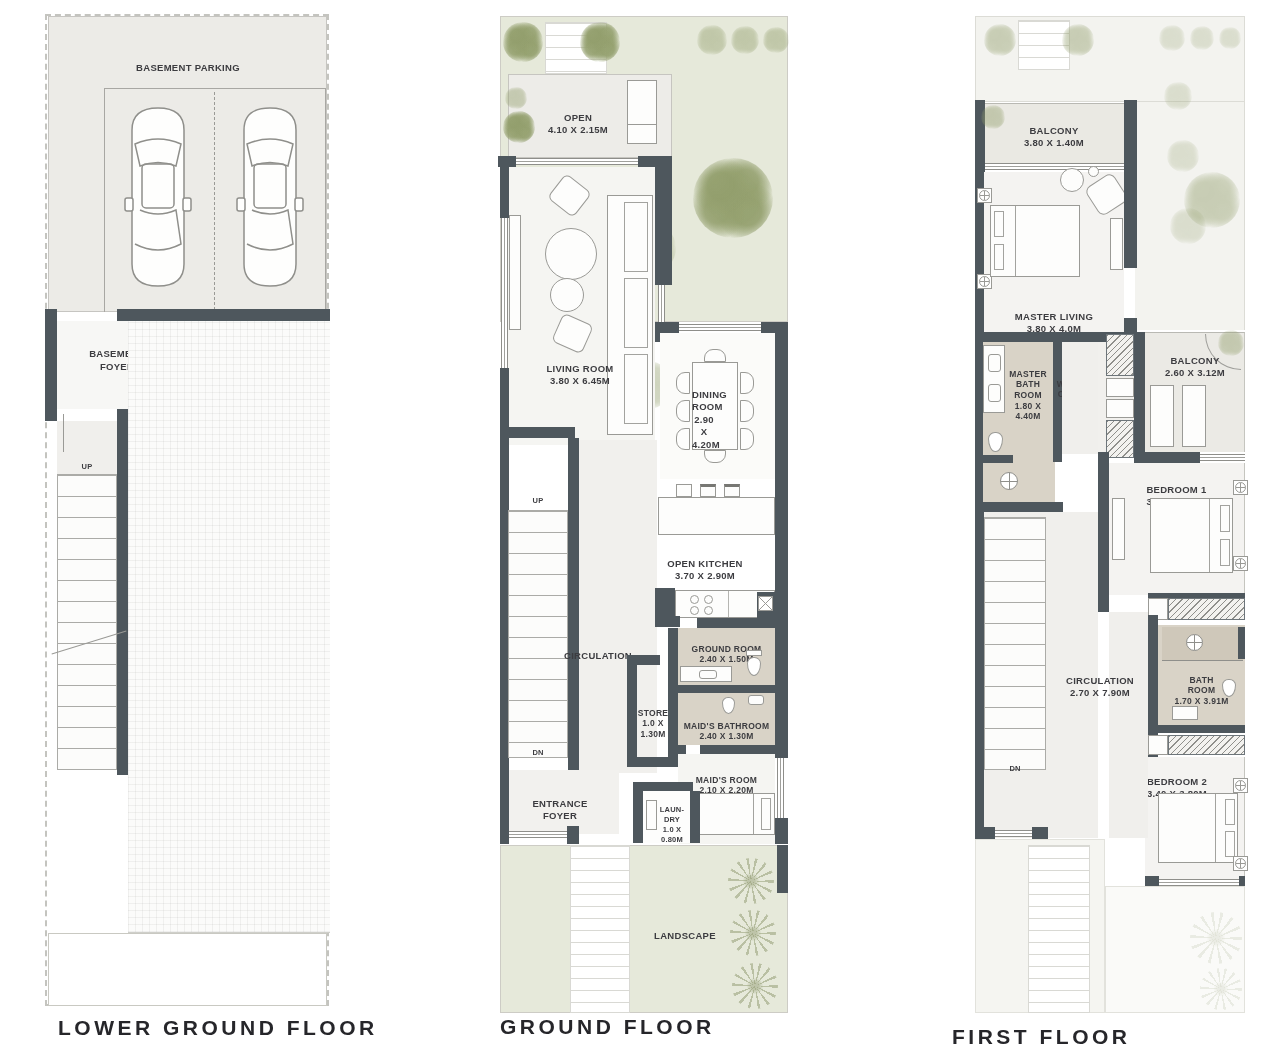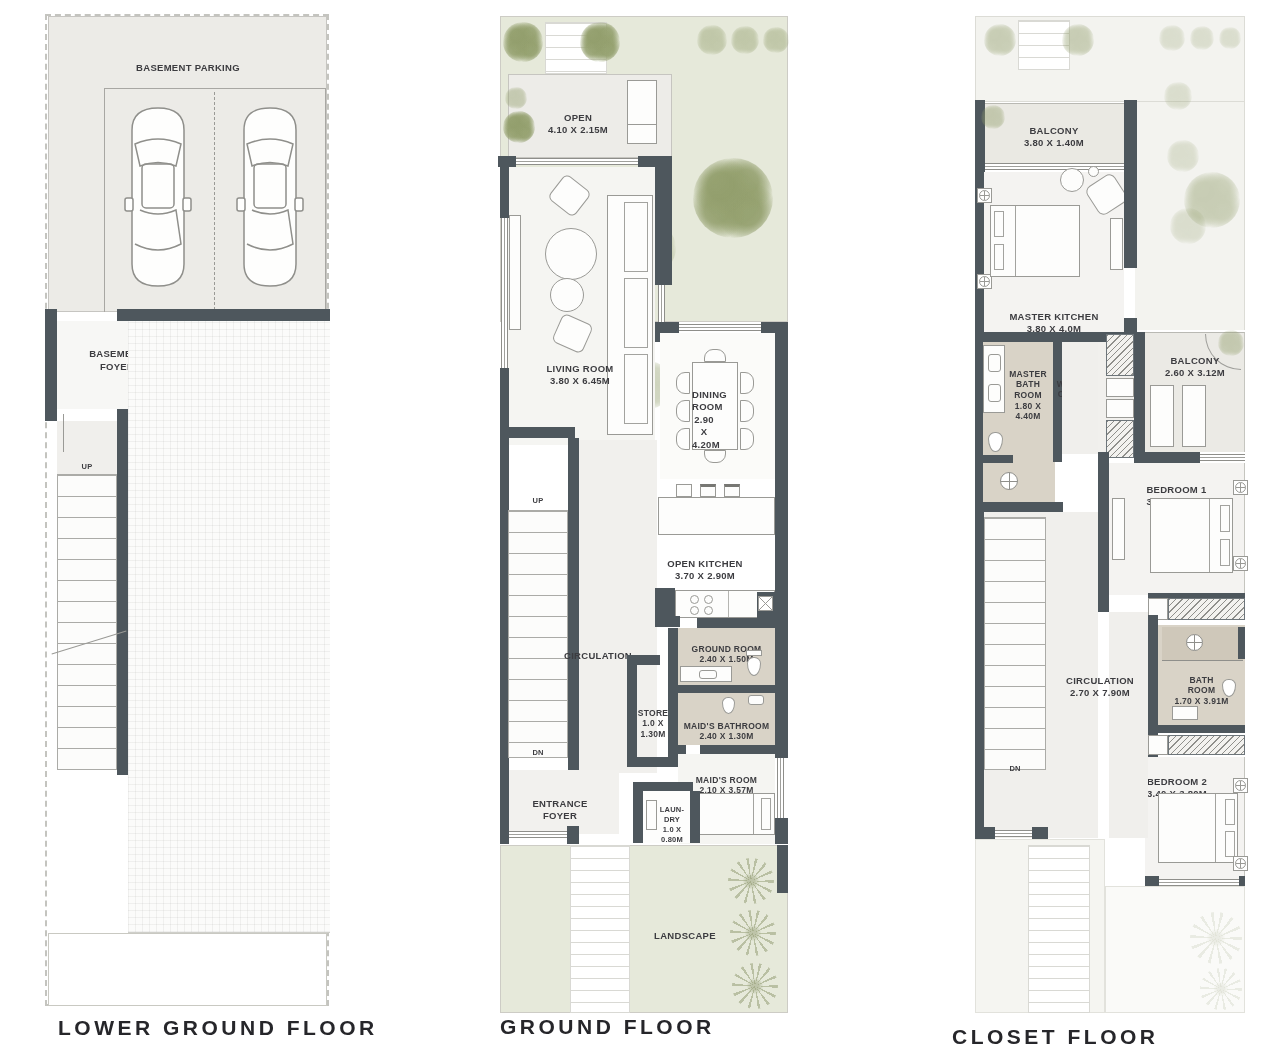--- a/index.html
+++ b/index.html
@@ -224,21 +224,21 @@
     <div class="area" style="left:678px;top:693px;width:97px;height:52px;background:#d9d3c7"></div>
     <div class="toilet" style="left:722px;top:697px;width:13px;height:17px"></div>
     <div class="furn" style="left:748px;top:695px;width:16px;height:10px;border-radius:3px"></div>
     <div class="lbl sm" style="left:678px;top:710px;width:97px">
       <span>MAID'S BATHROOM</span><span>2.40 X 1.30M</span></div>
     <div class="wall" style="left:678px;top:745px;width:8px;height:9px"></div>
     <div class="wall" style="left:700px;top:745px;width:75px;height:9px"></div>
 
     <div class="area" style="left:678px;top:754px;width:97px;height:90px;background:#f5f5f2"></div>
     <div class="lbl sm" style="left:678px;top:764px;width:97px">
-      <span>MAID'S ROOM</span><span>2.10 X 3.57M</span></div>
+      <span>MAID'S ROOM</span><span>2.10 X 2.20M</span></div>
     <div class="furn" style="left:698px;top:793px;width:77px;height:42px">
       <div class="cushion" style="left:62px;top:4px;width:10px;height:32px"></div>
       <div class="area" style="left:54px;top:0;width:0;height:40px;border-left:1px solid #a3a39f"></div>
     </div>
     <div class="wall" style="left:775px;top:618px;width:13px;height:140px"></div>
     <div class="winV" style="left:777px;top:758px;width:7px;height:60px"></div>
     <div class="wall" style="left:775px;top:818px;width:13px;height:26px"></div>
 
     <div class="wall" style="left:633px;top:782px;width:60px;height:9px"></div>
     <div class="wall" style="left:633px;top:791px;width:10px;height:52px"></div>
@@ -301,21 +301,21 @@
     <div class="furn" style="left:990px;top:205px;width:90px;height:72px">
       <div class="cushion" style="left:3px;top:5px;width:10px;height:26px"></div>
       <div class="cushion" style="left:3px;top:38px;width:10px;height:26px"></div>
       <div class="area" style="left:24px;top:0;width:0;height:70px;border-left:1px solid #a3a39f"></div>
     </div>
     <div class="furn round" style="left:1060px;top:168px;width:24px;height:24px"></div>
     <div class="furn round" style="left:1088px;top:166px;width:11px;height:11px"></div>
     <div class="furn" style="left:1090px;top:178px;width:33px;height:33px;border-radius:7px;transform:rotate(-33deg)"></div>
     <div class="furn" style="left:1110px;top:218px;width:13px;height:52px"></div>
     <div class="lbl" style="left:984px;top:298px;width:140px">
-      <span>MASTER KITCHEN</span><span>3.80 X 4.0M</span></div>
+      <span>MASTER LIVING</span><span>3.80 X 4.0M</span></div>
     <div class="wall" style="left:1124px;top:172px;width:13px;height:96px"></div>
     <div class="wall" style="left:1124px;top:318px;width:13px;height:14px"></div>
 
     <div class="wall" style="left:975px;top:332px;width:162px;height:10px"></div>
     <div class="wall" style="left:975px;top:342px;width:8px;height:170px"></div>
     <div class="area" style="left:983px;top:342px;width:72px;height:160px;background:#d9d3c7"></div>
     <div class="furn" style="left:983px;top:345px;width:22px;height:68px">
       <div class="furn" style="left:4px;top:8px;width:13px;height:18px;border-radius:3px"></div>
       <div class="furn" style="left:4px;top:38px;width:13px;height:18px;border-radius:3px"></div>
     </div>
@@ -413,16 +413,16 @@
       <span>CIRCULATION</span><span>2.70 X 7.90M</span></div>
     <div class="wall" style="left:975px;top:827px;width:20px;height:12px"></div>
     <div class="winH" style="left:995px;top:830px;width:37px;height:7px"></div>
     <div class="wall" style="left:1032px;top:827px;width:16px;height:12px"></div>
 
     <div class="area" style="left:975px;top:839px;width:130px;height:174px;background:#f5f5f1;border:1px solid #e2e2dc"></div>
     <div class="stairsGhost" style="left:1028px;top:845px;width:62px;height:168px"></div>
     <div class="area" style="left:1105px;top:886px;width:140px;height:127px;background:#fafaf8;border:1px solid #e2e2dc"></div>
     <div class="palm ghost" style="left:1190px;top:912px;width:52px;height:52px"></div>
     <div class="palm ghost" style="left:1200px;top:968px;width:42px;height:42px"></div>
-    <div class="title" style="left:952px;top:1025px"><span>CLOSET FLOOR</span></div>
+    <div class="title" style="left:952px;top:1025px"><span>FIRST FLOOR</span></div>
   </div>
 
 </div>
 
 </body></html>

